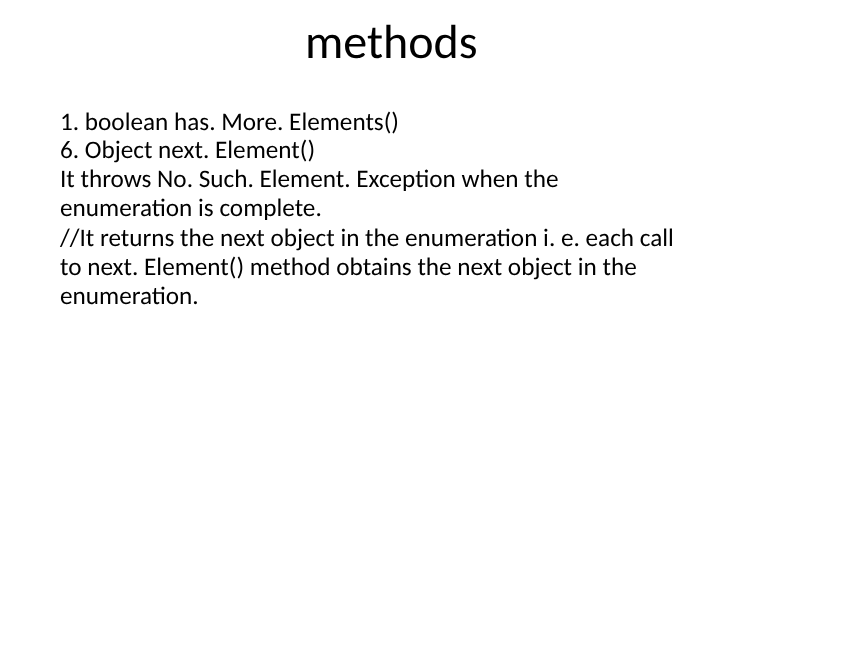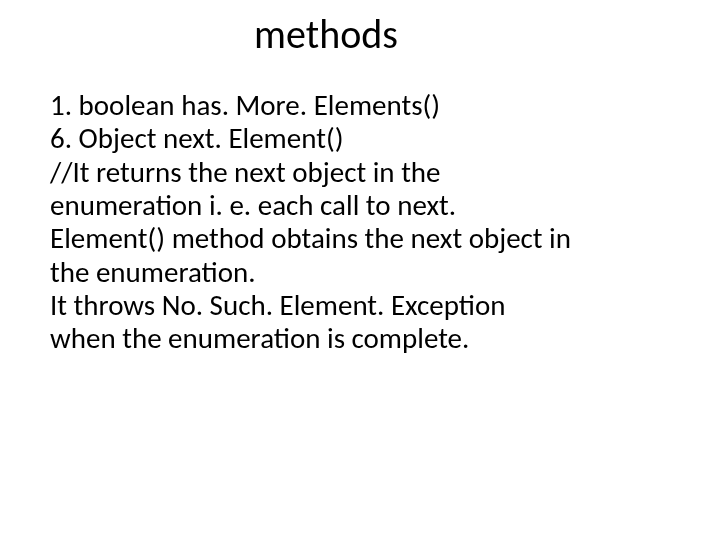--- a/index.html
+++ b/index.html
@@ -18,30 +18,30 @@
     box-sizing: border-box;
   }
   .title {
     text-align: center;
     font-size: 40px;
     font-weight: 400;
     padding-top: 10px;
     padding-bottom: 30px;
   }
   .body {
-    font-size: 29px;
+    font-size: 21px;
     line-height: 1.15;
     padding-left: 50px;
     padding-right: 80px;
   }
 </style>
 </head>
 <body>
 
 <div class="slide">
   <div class="title">methods</div>
   <div class="body">
     <div>1. boolean has. More. Elements()</div>
     <div>6. Object next. Element()</div>
+    <div>It throws No. Such. Element. Exception when the enumeration is complete.</div>
     <div>//It returns the next object in the enumeration i. e. each call to next. Element() method obtains the next object in the enumeration.</div>
-    <div>It throws No. Such. Element. Exception when the enumeration is complete.</div>
   </div>
 </div>
 
 </body></html>

